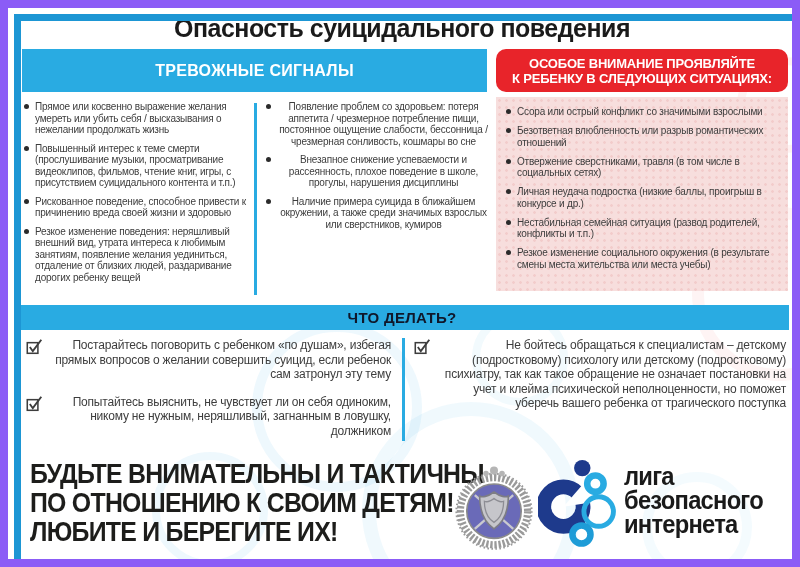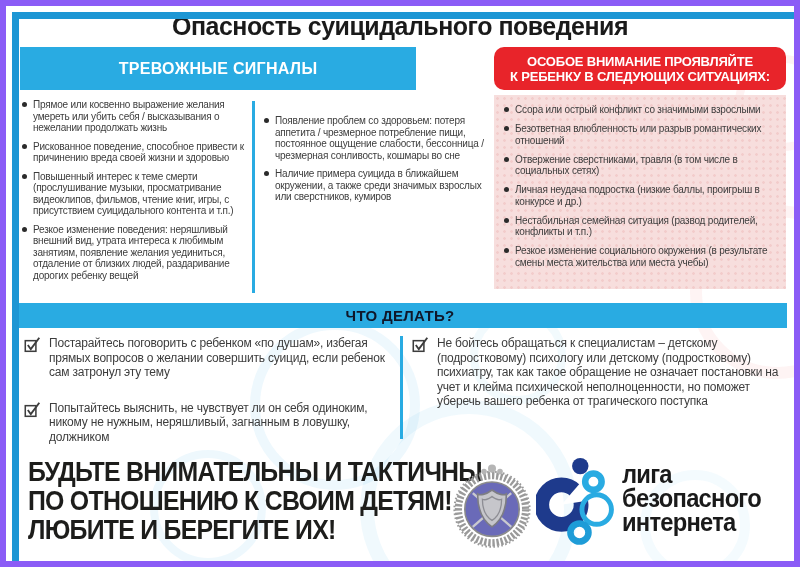--- a/index.html
+++ b/index.html
@@ -1,18 +1,18 @@
 <!DOCTYPE html>
 <html><head>
 <meta charset="utf-8">
 <style>
   html,body { margin:0; padding:0; background:#e8e8e8; }
   .poster {
     position:relative; width:800px; height:567px; box-sizing:border-box;
-    background:#ffffff; border:6px solid #8b5cf6; overflow:hidden;
+    background:#ffffff; border:8px solid #8b5cf6; overflow:hidden;
     font-family:"Liberation Sans", sans-serif;
   }
   
   .layer { position:absolute; left:-6px; top:-6px; width:800px; height:567px; }
   .abs { position:absolute; box-sizing:border-box; }
   .frame-inner {
     position:absolute; left:6px; top:6px; width:788px; height:555px;
     border:7px solid #1d96d4; pointer-events:none; z-index:6;
   }
   
@@ -20,26 +20,26 @@
 
   .title {
     left:0; top:11px; width:800px; text-align:center; z-index:2;
     font-size:26px; font-weight:bold; color:#1a1a1a; letter-spacing:-0.5px;
     transform:scaleX(0.96);
   }
   .hdr {
     z-index:2; color:#ffffff; font-weight:bold; text-align:center;
     display:flex; flex-direction:column; justify-content:center;
   }
-  .hdr-blue { left:20px; top:47px; width:396px; height:43px; background:#29abe2; font-size:16px; letter-spacing:0.3px; }
+  .hdr-blue { left:20px; top:47px; width:465px; height:43px; background:#29abe2; font-size:16px; letter-spacing:0.3px; }
   .hdr-red  { left:494px; top:47px; width:292px; height:43px; background:#e8242a; font-size:13px; line-height:15px; letter-spacing:-0.2px;border-radius:10px; }
 
   .col { z-index:2; display:flex; flex-direction:column; gap:7px; }
   .sig-col1 { left:22px;  top:99px;  width:230px; }
-  .sig-col2 { left:264px; top:115px;  width:224px; }
+  .sig-col2 { left:264px; top:99px;  width:224px;text-align:center; }
   .vline { background:#29abe2; width:3px; z-index:2; }
   .vline-sig { left:252px; top:101px; height:192px; }
   .vline-todo { left:400px; top:336px; height:103px; }
 
   .li { display:flex; gap:6px; font-size:10px; line-height:11.5px; color:#3d3d3d; letter-spacing:-0.2px; }
   .dot { width:5px; height:5px; border-radius:50%; background:#2b2b2b; margin-top:3px; flex:none; }
 
   .pink-panel {
     left:494px; top:95px; width:292px; height:194px; z-index:2;
     background-color:#f7dedd;
@@ -48,21 +48,21 @@
     padding:9px 14px 6px 10px; display:flex; flex-direction:column; gap:7.5px;
     overflow:hidden;
   }
 
   .what-bar {
     left:13px; top:303px; width:774px; height:25px; background:#29abe2; z-index:2;
     color:#0f172a; font-weight:bold; font-size:15px; letter-spacing:0.3px;
     display:flex; align-items:center; justify-content:center;
   }
 
-  .todo-col { z-index:2; display:flex; flex-direction:column; gap:21px; }
+  .todo-col { z-index:2; display:flex; flex-direction:column; gap:13px;text-align:right; }
   .todo-col1 { left:24px;  top:336px; width:365px; }
   .todo-col2 { left:412px; top:336px; width:372px; }
   .todo-item { display:flex; gap:8px; font-size:12px; line-height:14.5px; color:#3d3d3d; letter-spacing:-0.2px; }
   .cb { flex:none; width:17px; height:17px; margin-top:0px; }
 
   .big-text {
     left:28px; top:458px; width:430px; z-index:2;
     font-size:27px; line-height:29px; font-weight:bold; color:#1d1d1b;
     letter-spacing:-0.8px; transform:scaleX(0.92); transform-origin:left top;
     white-space:nowrap;
@@ -103,38 +103,42 @@
       <span>К РЕБЕНКУ В СЛЕДУЮЩИХ СИТУАЦИЯХ:</span>
     </div>
 
     <div class="abs col sig-col1">
       <div class="li">
           <span class="dot"></span>
           <span>Прямое или косвенно выражение желания умереть или убить себя / высказывания о нежелании продолжать жизнь</span>
         </div>
       <div class="li">
           <span class="dot"></span>
+          <span>Повышенный интерес к теме смерти (прослушивание музыки, просматривание видеоклипов, фильмов, чтение книг, игры, с присутствием суицидального контента и т.п.)</span>
+        </div>
+      <div class="li">
+          <span class="dot"></span>
           <span>Рискованное поведение, способное привести к причинению вреда своей жизни и здоровью</span>
         </div>
       <div class="li">
           <span class="dot"></span>
-          <span>Повышенный интерес к теме смерти (прослушивание музыки, просматривание видеоклипов, фильмов, чтение книг, игры, с присутствием суицидального контента и т.п.)</span>
-        </div>
-      <div class="li">
-          <span class="dot"></span>
           <span>Резкое изменение поведения: неряшливый внешний вид, утрата интереса к любимым занятиям, появление желания уединиться, отдаление от близких людей, раздаривание дорогих ребенку вещей</span>
         </div>
     </div>
 
     <div class="abs vline vline-sig"></div>
 
     <div class="abs col sig-col2">
       <div class="li">
           <span class="dot"></span>
           <span>Появление проблем со здоровьем: потеря аппетита / чрезмерное потребление пищи, постоянное ощущение слабости, бессонница / чрезмерная сонливость, кошмары во сне</span>
+        </div>
+      <div class="li">
+          <span class="dot"></span>
+          <span>Внезапное снижение успеваемости и рассеянность, плохое поведение в школе, прогулы, нарушения дисциплины</span>
         </div>
       <div class="li">
           <span class="dot"></span>
           <span>Наличие примера суицида в ближайшем окружении, а также среди значимых взрослых или сверстников, кумиров</span>
         </div>
     </div>
 
     <div class="abs pink-panel">
       <div class="li">
           <span class="dot"></span>

